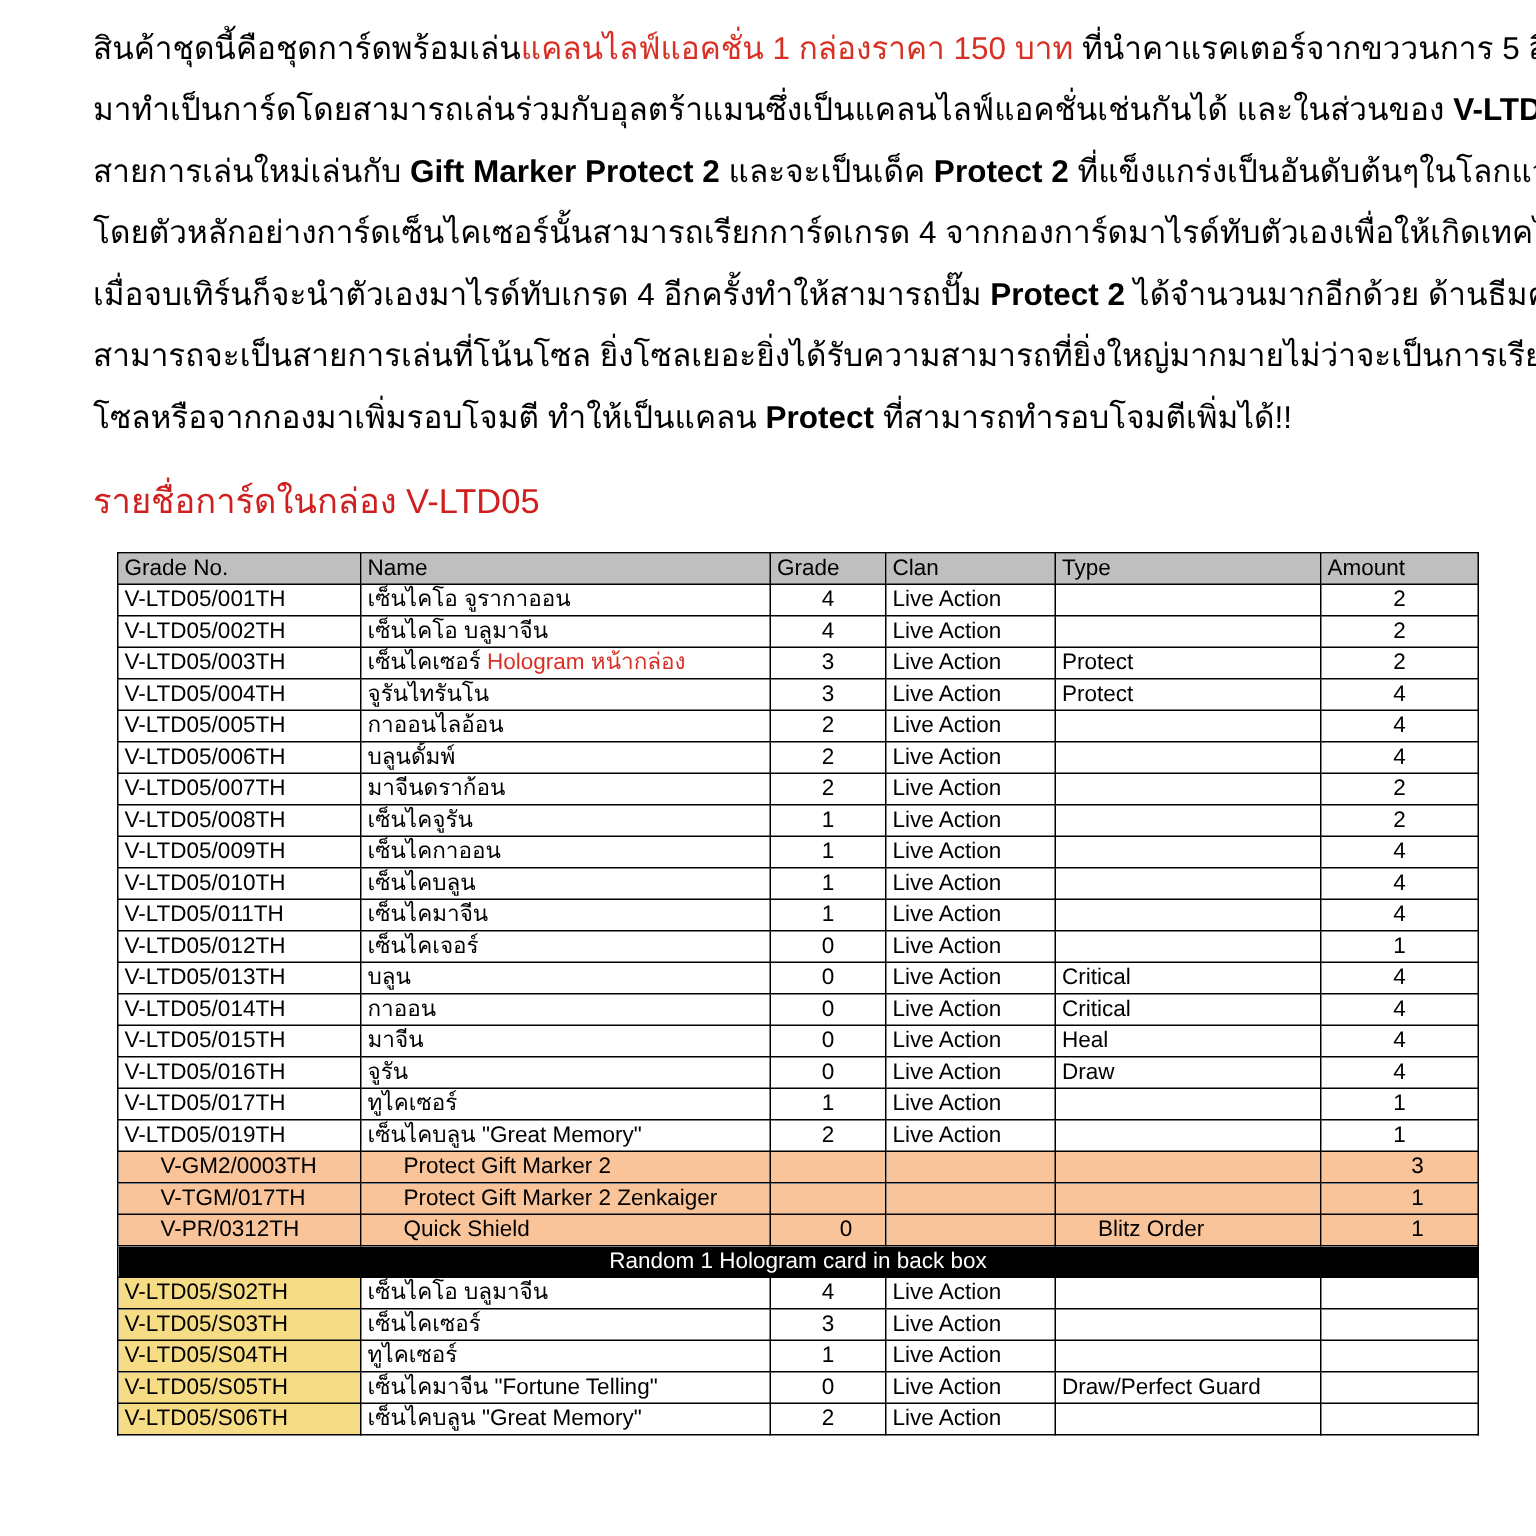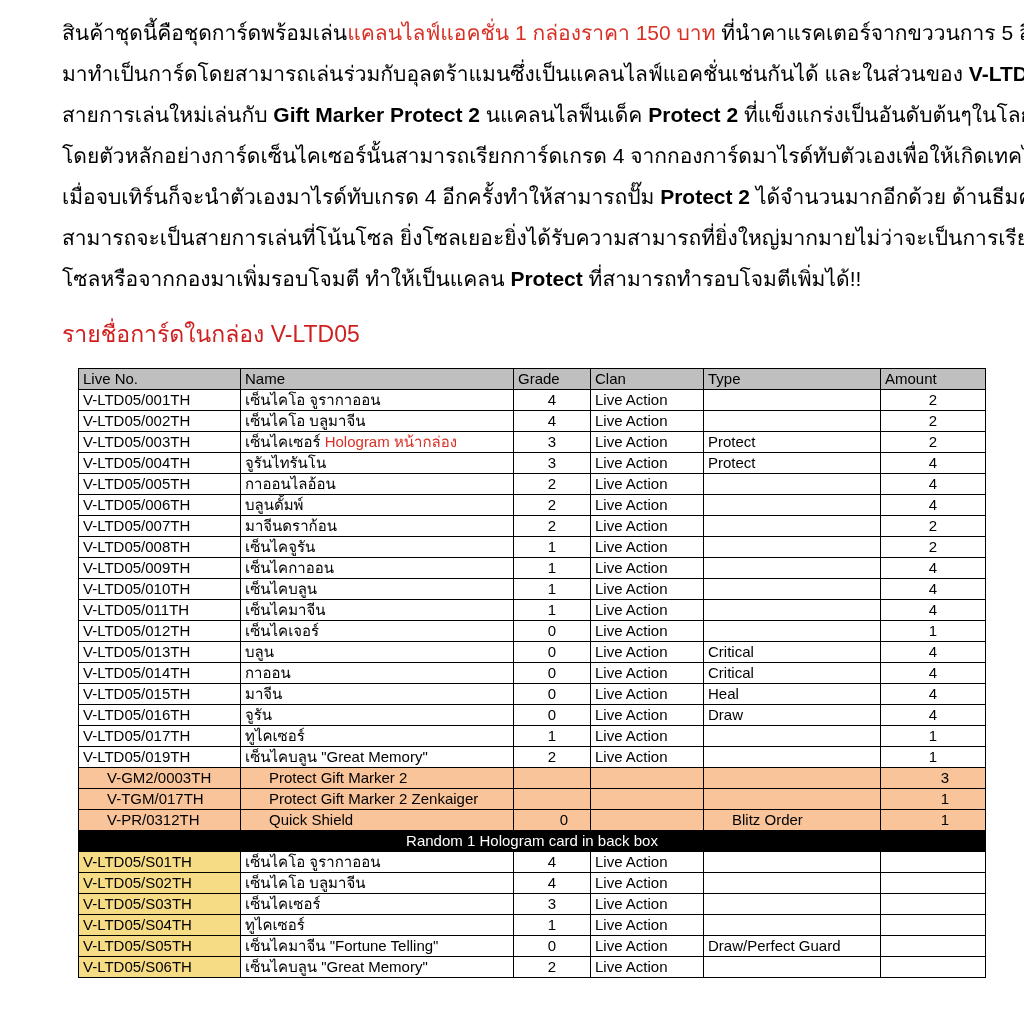--- a/index.html
+++ b/index.html
@@ -42,41 +42,41 @@
   tr.orange td{background:var(--row-orange);padding-left:28px;}
   td.yellow{background:var(--cell-yellow);}
   td.banner{background:var(--banner-black);color:#fff;text-align:center;}
 </style>
 </head>
 <body>
 
 <div class="intro">
     <div class="intro-line"><span class="">สินค้าชุดนี้คือชุดการ์ดพร้อมเล่น</span><span class="red">แคลนไลฟ์แอคชั่น 1 กล่องราคา 150 บาท</span><span class=""> ที่นำคาแรคเตอร์จากขววนการ 5 สี เซ็นไคเจอร์</span></div>
     <div class="intro-line"><span class="">มาทำเป็นการ์ดโดยสามารถเล่นร่วมกับอุลตร้าแมนซึ่งเป็นแคลนไลฟ์แอคชั่นเช่นกันได้ และในส่วนของ </span><span class="bold">V-LTD05</span></div>
-    <div class="intro-line"><span class="">สายการเล่นใหม่เล่นกับ </span><span class="bold">Gift Marker Protect 2</span><span class=""> นแคลนไลฟ็นเด็ค </span><span class="bold">Protect 2</span><span class=""> ที่แข็งแกร่งเป็นอันดับต้นๆในโลกแวนการ์ด</span></div>
+    <div class="intro-line"><span class="">สายการเล่นใหม่เล่นกับ </span><span class="bold">Gift Marker Protect 2</span><span class=""> และจะเป็นเด็ค </span><span class="bold">Protect 2</span><span class=""> ที่แข็งแกร่งเป็นอันดับต้นๆในโลกแวนการ์ด</span></div>
     <div class="intro-line"><span class="">โดยตัวหลักอย่างการ์ดเซ็นไคเซอร์นั้นสามารถเรียกการ์ดเกรด 4 จากกองการ์ดมาไรด์ทับตัวเองเพื่อให้เกิดเทคได้ รวมถึง</span></div>
     <div class="intro-line"><span class="">เมื่อจบเทิร์นก็จะนำตัวเองมาไรด์ทับเกรด 4 อีกครั้งทำให้สามารถปั๊ม </span><span class="bold">Protect 2</span><span class=""> ได้จำนวนมากอีกด้วย ด้านธีมความ</span></div>
     <div class="intro-line"><span class="">สามารถจะเป็นสายการเล่นที่โน้นโซล ยิ่งโซลเยอะยิ่งได้รับความสามารถที่ยิ่งใหญ่มากมายไม่ว่าจะเป็นการเรียกเพื่อนจาก</span></div>
     <div class="intro-line"><span class="">โซลหรือจากกองมาเพิ่มรอบโจมตี ทำให้เป็นแคลน </span><span class="bold">Protect</span><span class=""> ที่สามารถทำรอบโจมตีเพิ่มได้!!</span></div>
   </div>
 
 <div class="section-title">รายชื่อการ์ดในกล่อง V-LTD05</div>
 
 <table class="cards">
   <colgroup>
       <col style="width: 162px;">
       <col style="width: 273px;">
       <col style="width: 77px;">
       <col style="width: 113px;">
       <col style="width: 177px;">
       <col style="width: 105px;">
     </colgroup>
   <thead>
     <tr>
-        <th>Live No.</th>
+        <th>Grade No.</th>
         <th>Name</th>
         <th>Grade</th>
         <th>Clan</th>
         <th>Type</th>
         <th>Amount</th>
       </tr>
   </thead>
   <tbody>
       <tr>
         <td class="">V-LTD05/001TH</td>
@@ -243,28 +243,20 @@
         <td class=""><span>Quick Shield</span></td>
         <td class="center">0</td>
         <td class=""></td>
         <td class="">Blitz Order</td>
         <td class="center">1</td>
       </tr>
       <tr>
         <td colspan="6" class="banner">Random 1 Hologram card in back box</td>
       </tr>
       <tr>
-        <td class="yellow">V-LTD05/S01TH</td>
-        <td class=""><span>เซ็นไคโอ จูรากาออน</span></td>
-        <td class="center">4</td>
-        <td class="">Live Action</td>
-        <td class=""></td>
-        <td class="center"></td>
-      </tr>
-      <tr>
         <td class="yellow">V-LTD05/S02TH</td>
         <td class=""><span>เซ็นไคโอ บลูมาจีน</span></td>
         <td class="center">4</td>
         <td class="">Live Action</td>
         <td class=""></td>
         <td class="center"></td>
       </tr>
       <tr>
         <td class="yellow">V-LTD05/S03TH</td>
         <td class=""><span>เซ็นไคเซอร์</span></td>

